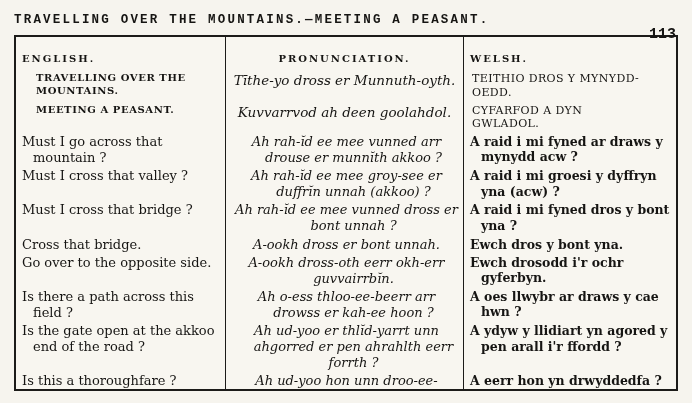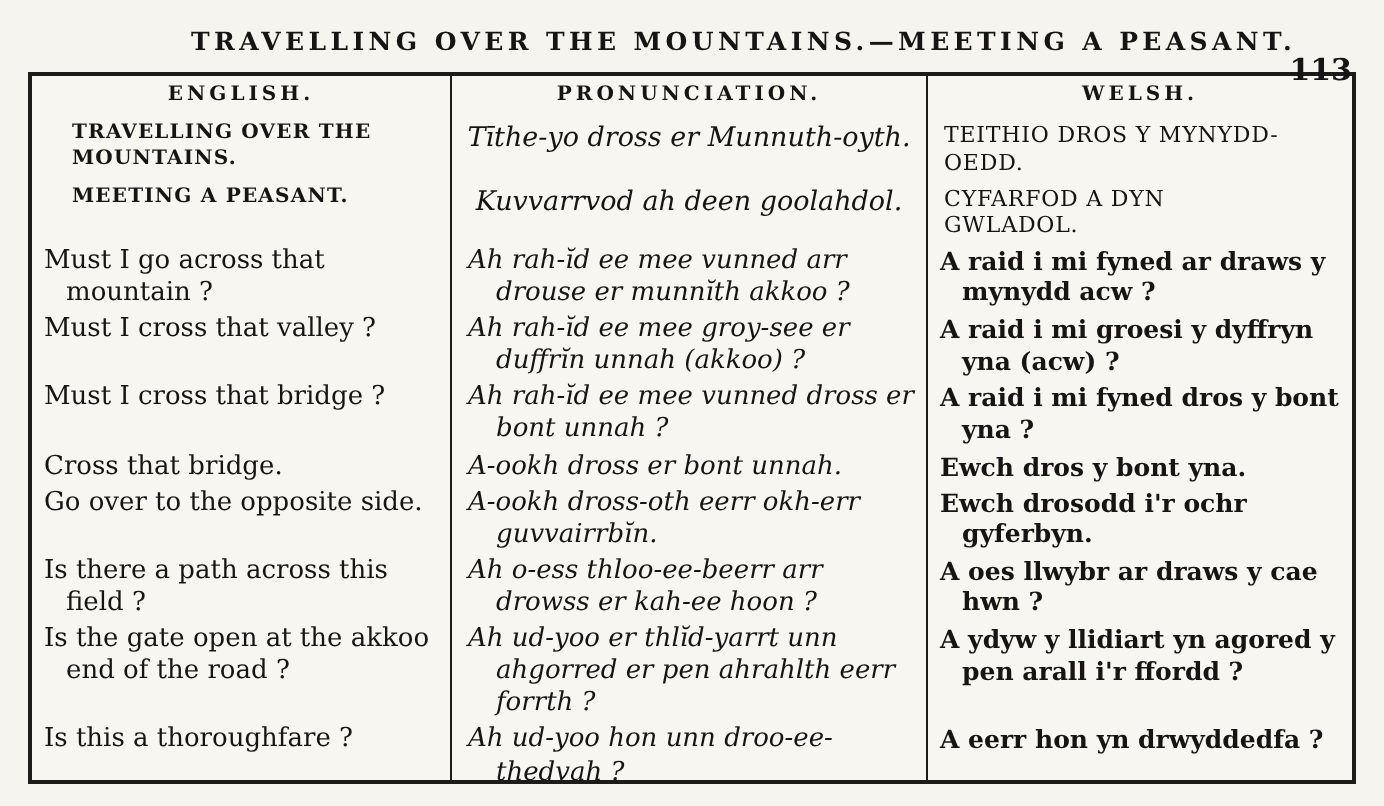--- a/index.html
+++ b/index.html
@@ -6,22 +6,23 @@
   html, body { width: 692px; height: 403px; overflow: hidden; }
   body {
     background: #f6f4ee;
     color: #161513;
     font-family: "DejaVu Serif", "Liberation Serif", serif;
   }
   .page { width: 692px; height: 403px; padding: 7px 14px 8px; }
 
   .page-header {
     position: relative;
-    text-align: right;
+    text-align: left;
     padding: 3px 30px 7px 0;
+    font-family: Liberation Mono, monospace;
   }
   .running-title {
     font-weight: bold;
     font-size: 12.5px;
     letter-spacing: 2.2px;
     white-space: nowrap;
   }
   .page-number {
     position: absolute;
     right: 2px; top: 19px;
@@ -32,30 +33,29 @@
 
   .phrase-table {
     border: 2px solid #1c1b19;
     height: 356px;
     overflow: hidden;
     background: #f8f6f0;
   }
   .row { display: flex; align-items: stretch; }
   .cell { padding: 1px 6px; line-height: 1.24; }
   .cell.english { width: 210px; border-right: 1.5px solid #1c1b19; }
-  .cell.pron    { width: 238px; border-right: 1.5px solid #1c1b19; }
+  .cell.pron    { width: 238px; border-right: 1.5px solid #1c1b19; text-align: center; }
   .cell.welsh   { flex: 1; }
 
   
   .header-row .cell {
-    text-align: center;
     font-size: 10px;
     font-weight: bold;
     letter-spacing: 2px;
-    padding-top: 4px;
+    padding-top: 16px;
     padding-bottom: 5px;
   }
 
   
   .row.title .english {
     text-align: left;
     font-size: 10px;
     font-weight: bold;
     letter-spacing: 0.6px;
     padding: 2px 20px;

